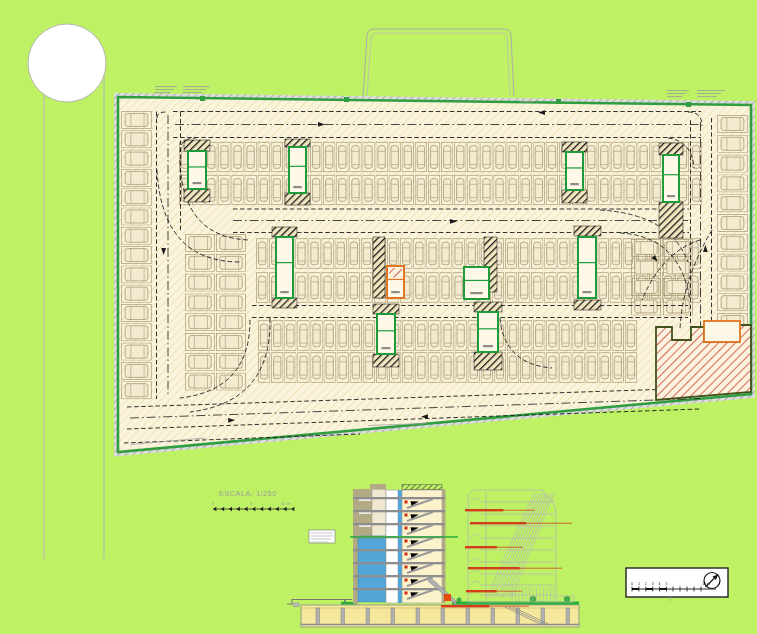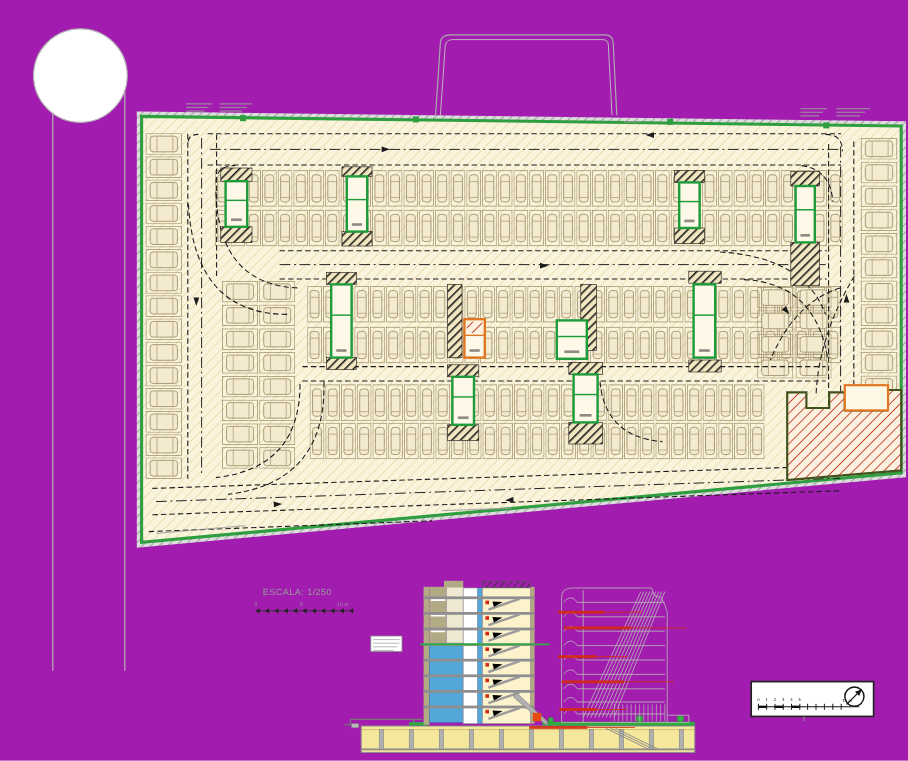--- a/index.html
+++ b/index.html
@@ -1,16 +1,16 @@
 <!DOCTYPE html>
 <html style="--c-boundary_green: #2f9e41; --c-floor_cream: #fbf4dd; --c-hatch_tan: #e9d8a6; --c-border_gray: #b9b9b9; --c-stall_line: #a2946e; --c-stall_fill: #f3ead0; --c-lane_black: #1b1b1b; --c-hazard_black: #191919; --c-hazard_cream: #f2e6c0; --c-core_green: #1e9c3b; --c-core_orange: #e0761f; --c-ramp_red: #c63d2a; --c-ramp_border: #42521d; --c-road_gray: #b5b5b5; --c-section_tan: #b2aa85; --c-section_blue: #52a6d8; --c-section_slab: #8e8e8e; --c-section_stair_fill: #fcf2cc; --c-basement_yellow: #f5e79c; --c-ground_green: #2fae3f; --c-annotation_red: #d42b10; --c-elevation_gray: #b6b6b6; --c-text_gray: #9c9c9c; --c-ink: #222222;"><head>
 <meta charset="utf-8">
 <style>
   html,body{margin:0;padding:0;background:#ffffff;}
-  #stage{position:relative;width:757px;height:634px;background:#a21caf;overflow:hidden;
+  #stage{position:relative;width:757px;height:634px;background:#bef264;overflow:hidden;
          font-family:"Liberation Sans", sans-serif;}
   svg text{font-family:"Liberation Sans", sans-serif;}
   .t7{font-size:7.5px;fill:var(--c-text_gray,#9c9c9c);letter-spacing:.4px;}
   .t4{font-size:4.2px;fill:var(--c-text_gray,#9c9c9c);}
 </style>
 </head>
 <body>
 
 <div id="stage">
 <svg id="scene" width="757" height="634" viewBox="0 0 757 634">

